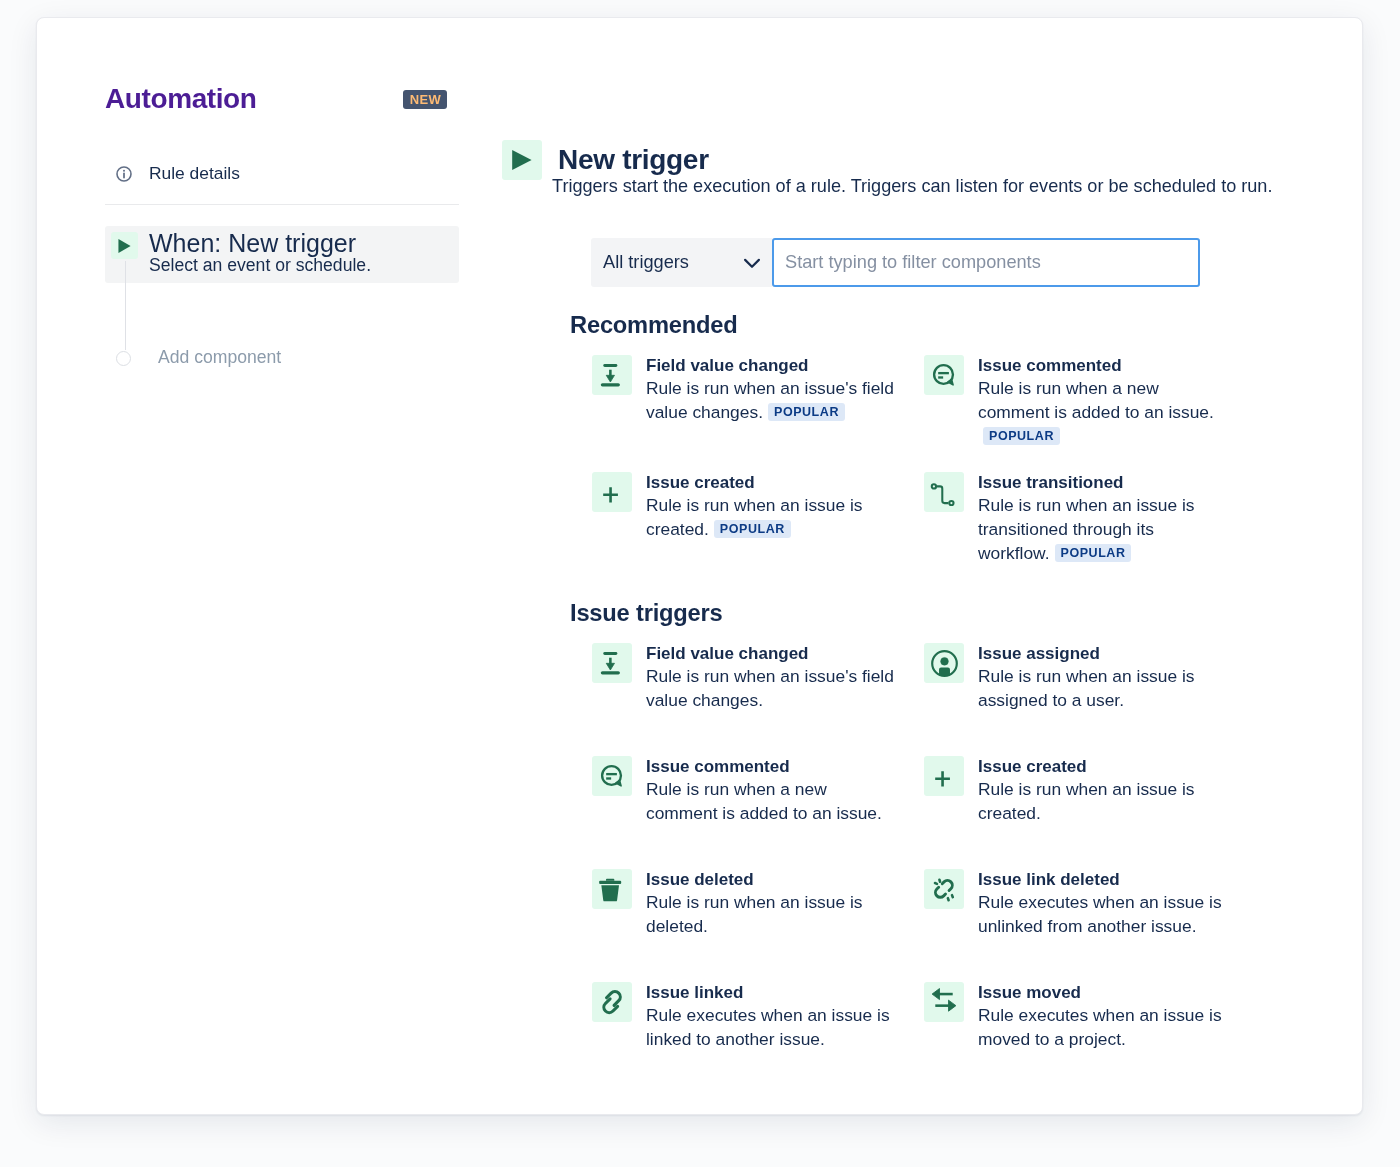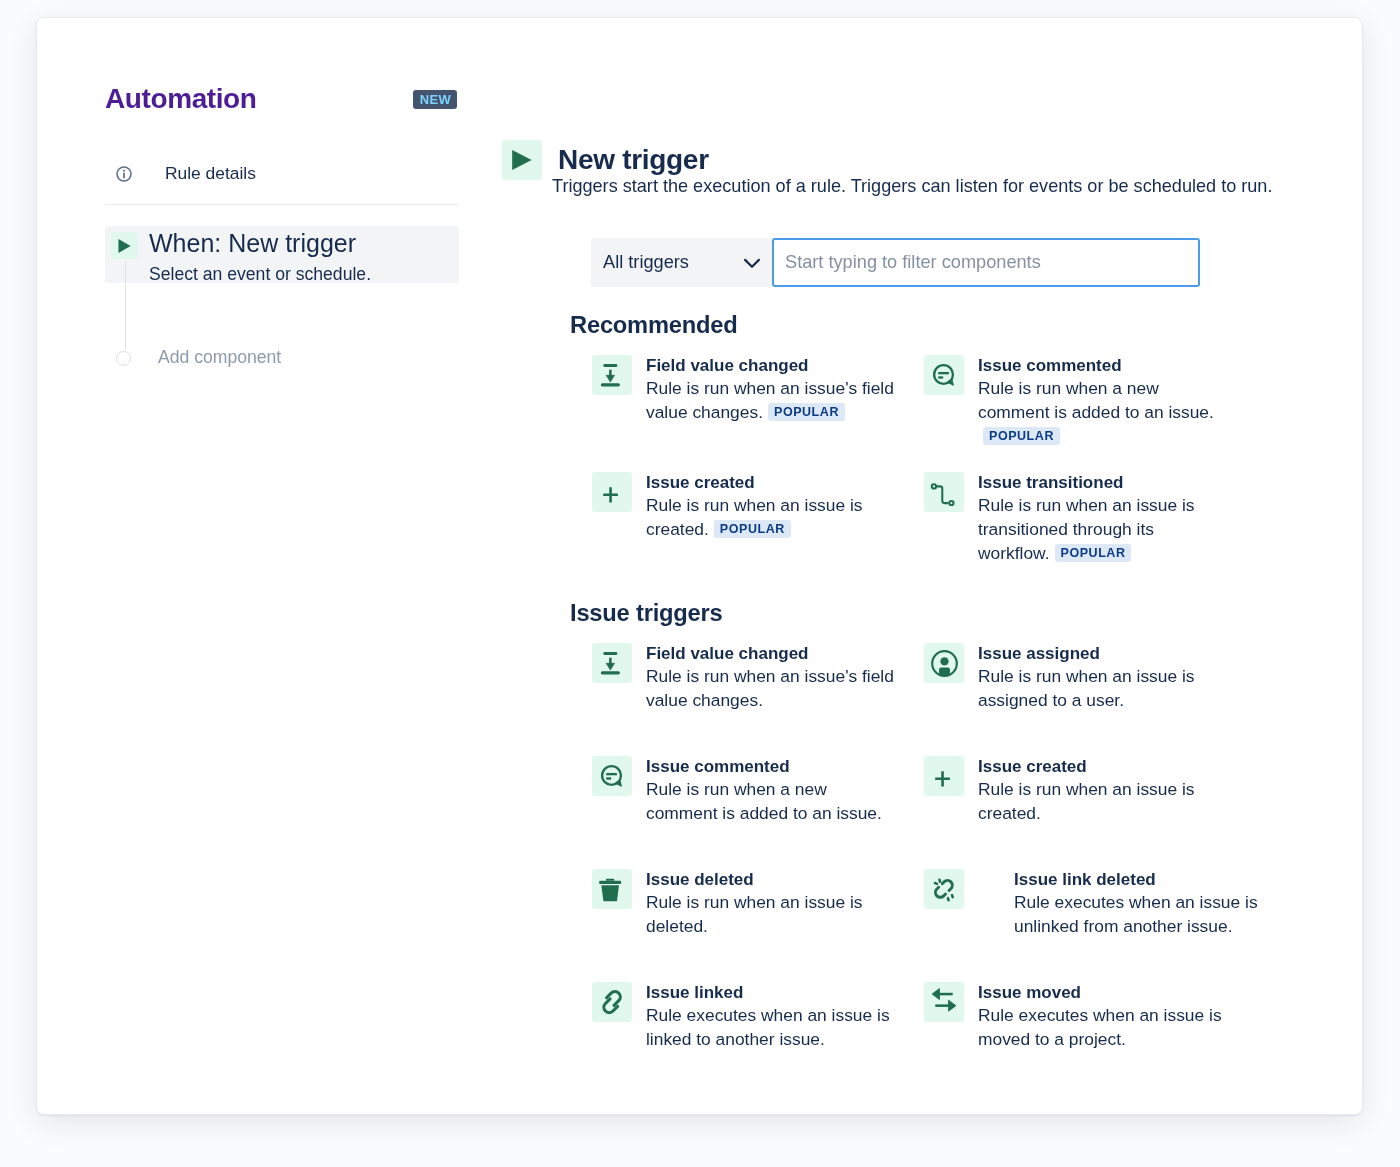--- a/index.html
+++ b/index.html
@@ -33,57 +33,57 @@
   .title-row {
     position: absolute; left: 0; top: 60px;
     width: 354px; height: 42px;
     display: flex; align-items: center; justify-content: space-between;
   }
   .title {
     font-size: 28px; font-weight: 700; color: #4c1d95;
     letter-spacing: -.4px; line-height: 1;
   }
   .badge-new {
-    background: #44546F; color: #7dd3fc;
+    background: #44546F; color: #fdba74;
     font-size: 13px; font-weight: 700; letter-spacing: .3px;
     padding: 4px 6px 4px 7px; border-radius: 3px;
     line-height: 11px;
-    margin-right: 2px;
+    margin-right: 12px;
   }
 
   .nav-item {
     position: absolute; display: flex; align-items: flex-start;
     border-radius: 3px;
   }
   .nav-rule {
     left: 0px; top: 137px; width: 354px; height: 38px;
     align-items: center; padding-left: 10px;
   }
   .nav-icon { width: 24px; display:flex; align-items:center; justify-content:flex-start; flex: none; }
-  .nav-label { font-size: 17.4px; color: #172B4D; margin-left: 26px; line-height: 1; }
+  .nav-label { font-size: 17.4px; color: #172B4D; margin-left: 10px; line-height: 1; }
 
   .divider {
     position: absolute; left: 0px; top: 186px; width: 354px; height: 1px;
     background: #E9EAEC;
   }
 
   .nav-when {
     left: 0px; top: 208px; width: 354px; height: 57px;
     background: #F3F4F5;
     padding: 7px 0 0 6px;
   }
   .when-iconbox {
     width: 27px; height: 27px; flex: none;
     background: #E1F9EC; border-radius: 3px;
     display:flex; align-items:center; justify-content:center;
     margin-top: -1px;
   }
   .when-texts { margin-left: 11px; }
   .when-title { font-size: 25px; color: #172B4D; line-height: 21px; }
-  .when-sub { font-size: 17.6px; color: #172B4D; line-height: 21px; margin-top: 10px; }
+  .when-sub { font-size: 17.6px; color: #172B4D; line-height: 21px; margin-top: 1px; }
 
   .connector {
     position: absolute; left: 20px; top: 243px;
     width: 1px; height: 89px; background: #dfe1e6;
   }
   .nav-add {
     left: 0px; top: 321px; width: 354px; height: 38px; align-items:center;
     padding-left: 11px;
   }
   .add-circle {
@@ -282,21 +282,21 @@
           <span class="item-body"><span class="item-title" style="display:block">Issue created</span><span class="item-desc">Rule is run when an issue is created.</span></span>
         </div>
         <div class="item" style="left: 130px; top: 851px;">
           <span class="item-iconbox">
             <svg width="30" height="30" viewBox="0 0 18 18" style="color:#216E4E">
               <use href="#ic-trash"></use>
             </svg>
           </span>
           <span class="item-body"><span class="item-title" style="display:block">Issue deleted</span><span class="item-desc">Rule is run when an issue is deleted.</span></span>
         </div>
-        <div class="item" style="left: 462px; top: 851px; gap: 36px;">
+        <div class="item" style="left: 462px; top: 851px;">
           <span class="item-iconbox">
             <svg width="29" height="29" viewBox="0 0 18 18" style="color:#216E4E">
               <use href="#ic-broken-link"></use>
             </svg>
           </span>
           <span class="item-body"><span class="item-title" style="display:block">Issue link deleted</span><span class="item-desc">Rule executes when an issue is unlinked from another issue.</span></span>
         </div>
         <div class="item" style="left: 130px; top: 964px;">
           <span class="item-iconbox">
             <svg width="31" height="31" viewBox="0 0 18 18" style="color:#216E4E">

